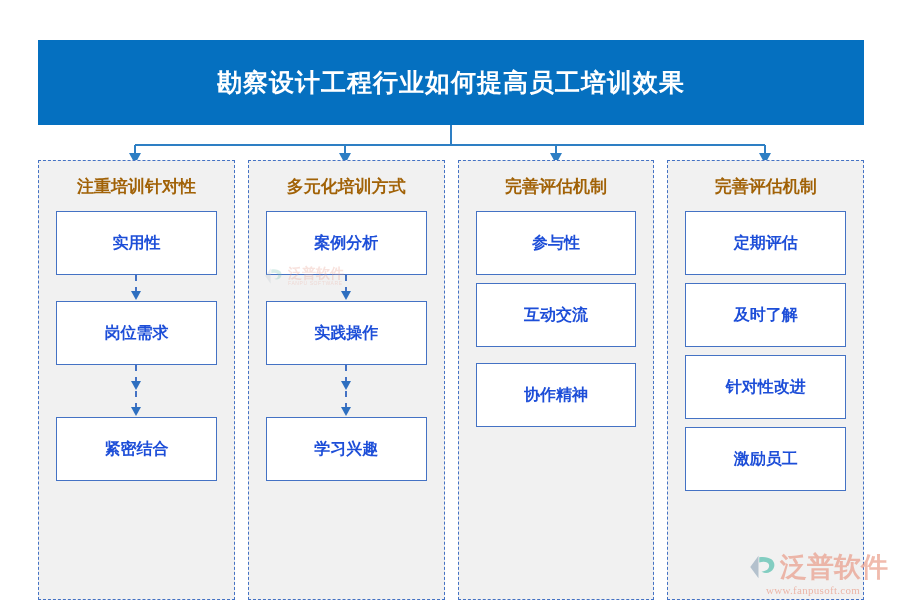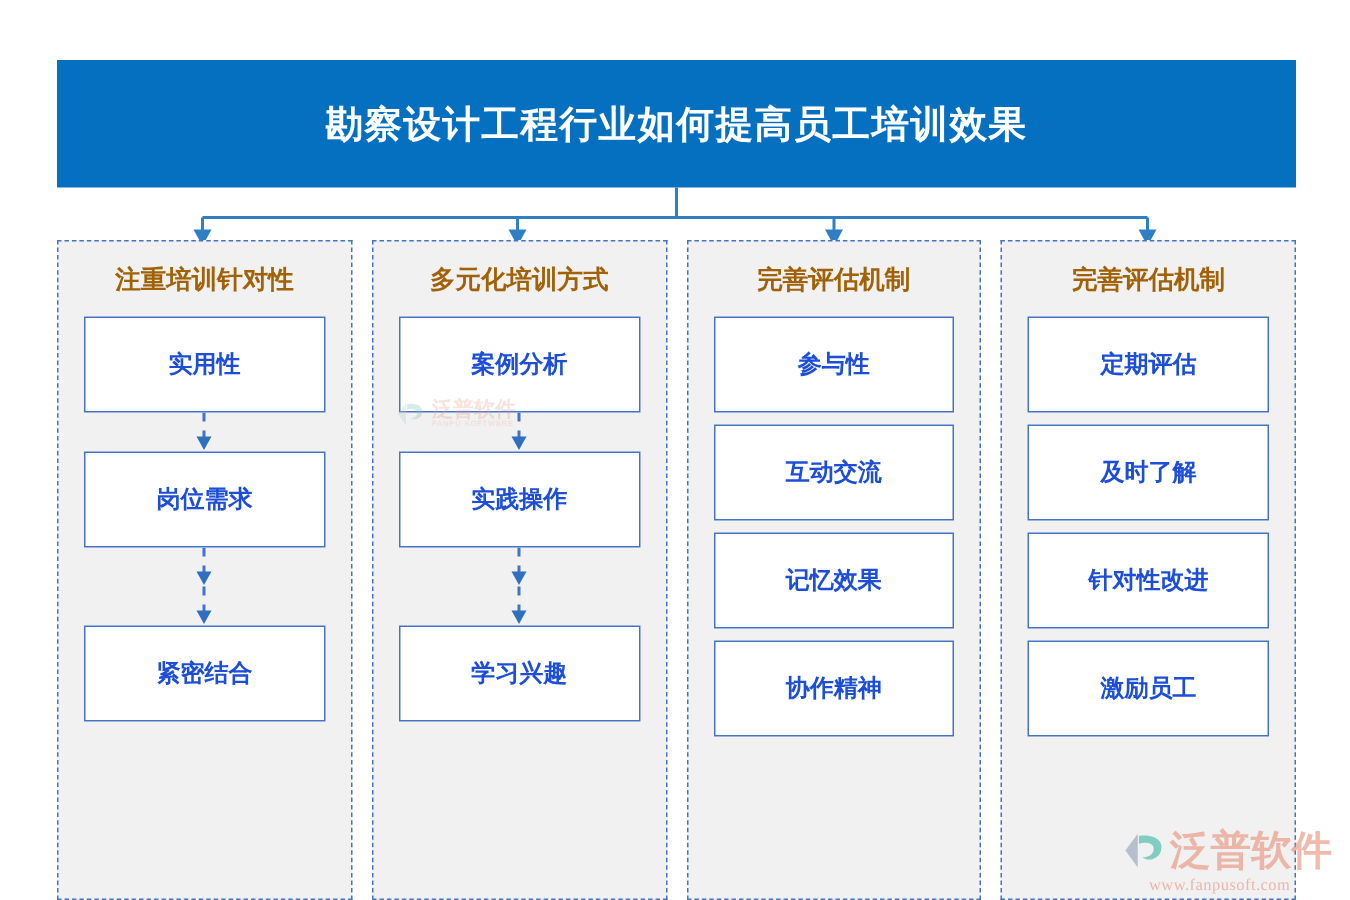--- a/index.html
+++ b/index.html
@@ -261,21 +261,20 @@
         </div>
       <div class="node">学习兴趣</div>
     </div>
 
     <div class="column">
       <div class="col-header">完善评估机制</div>
       <div class="node">参与性</div>
       <div class="plain-gap"></div>
       <div class="node">互动交流</div>
       <div class="plain-gap"></div>
-      <div class="node">记忆效果</div>
       <div class="plain-gap"></div>
       <div class="node">协作精神</div>
     </div>
 
     <div class="column">
       <div class="col-header">完善评估机制</div>
       <div class="node">定期评估</div>
       <div class="plain-gap"></div>
       <div class="node">及时了解</div>
       <div class="plain-gap"></div>

